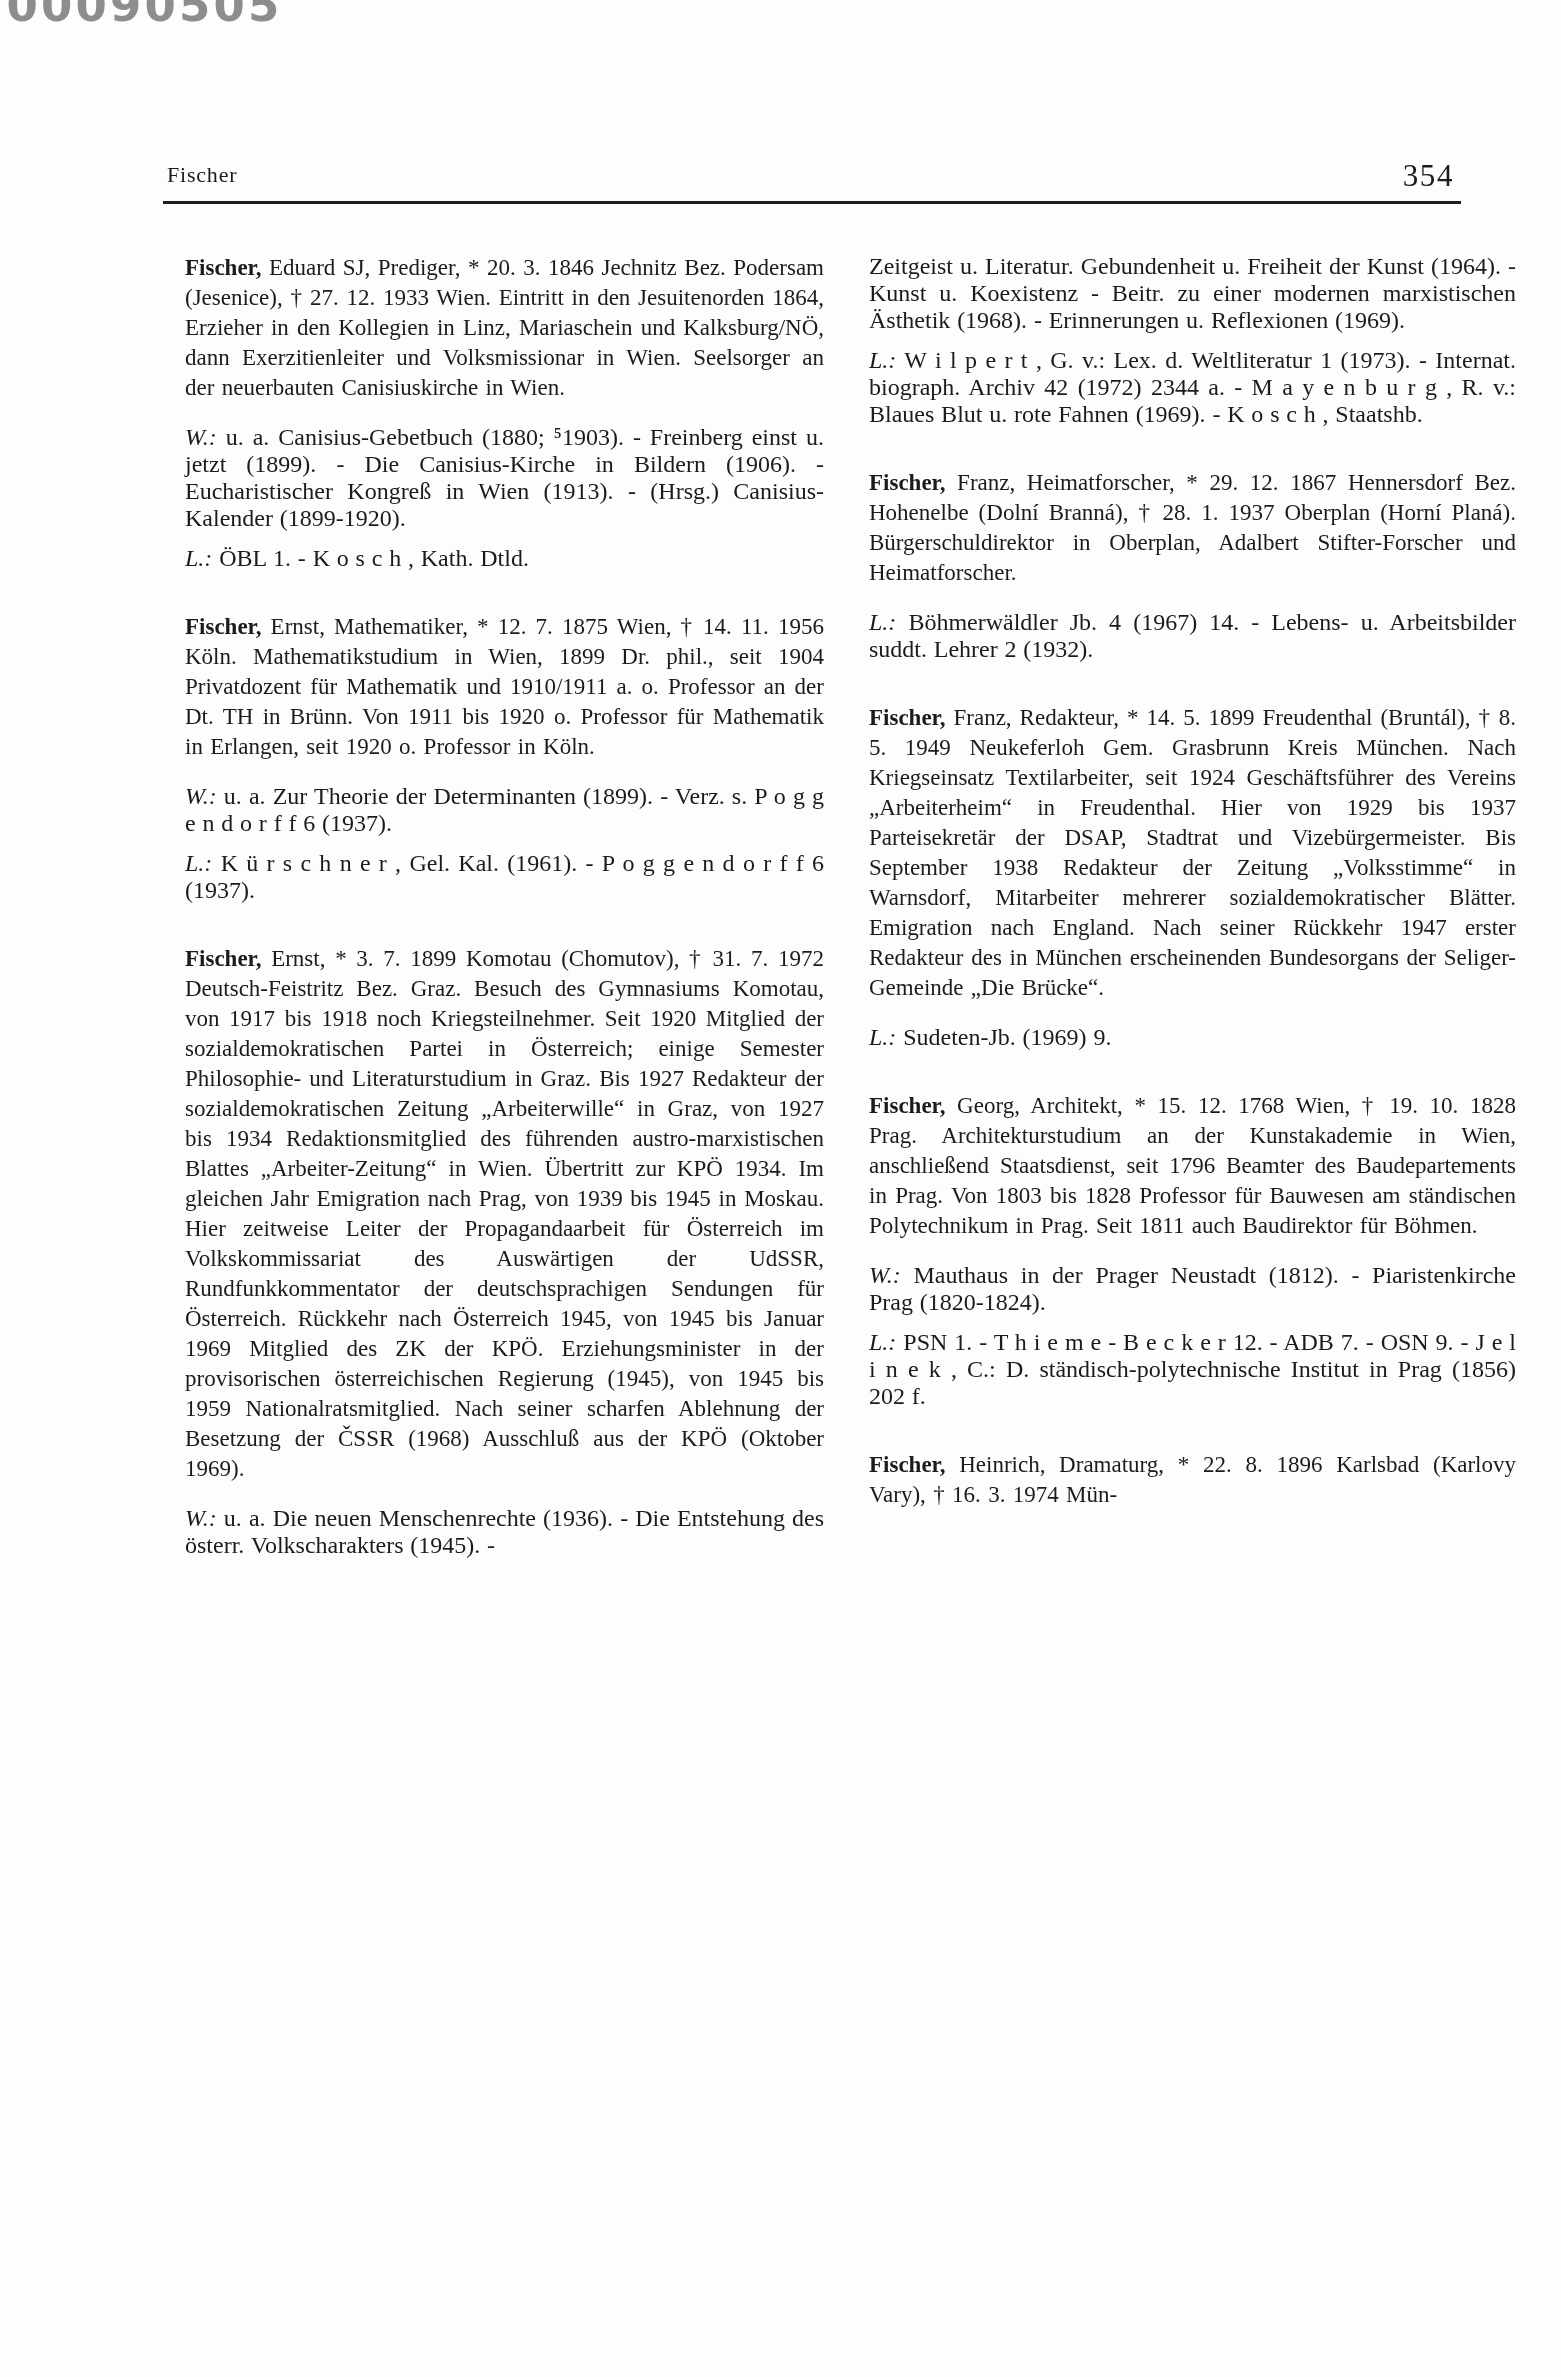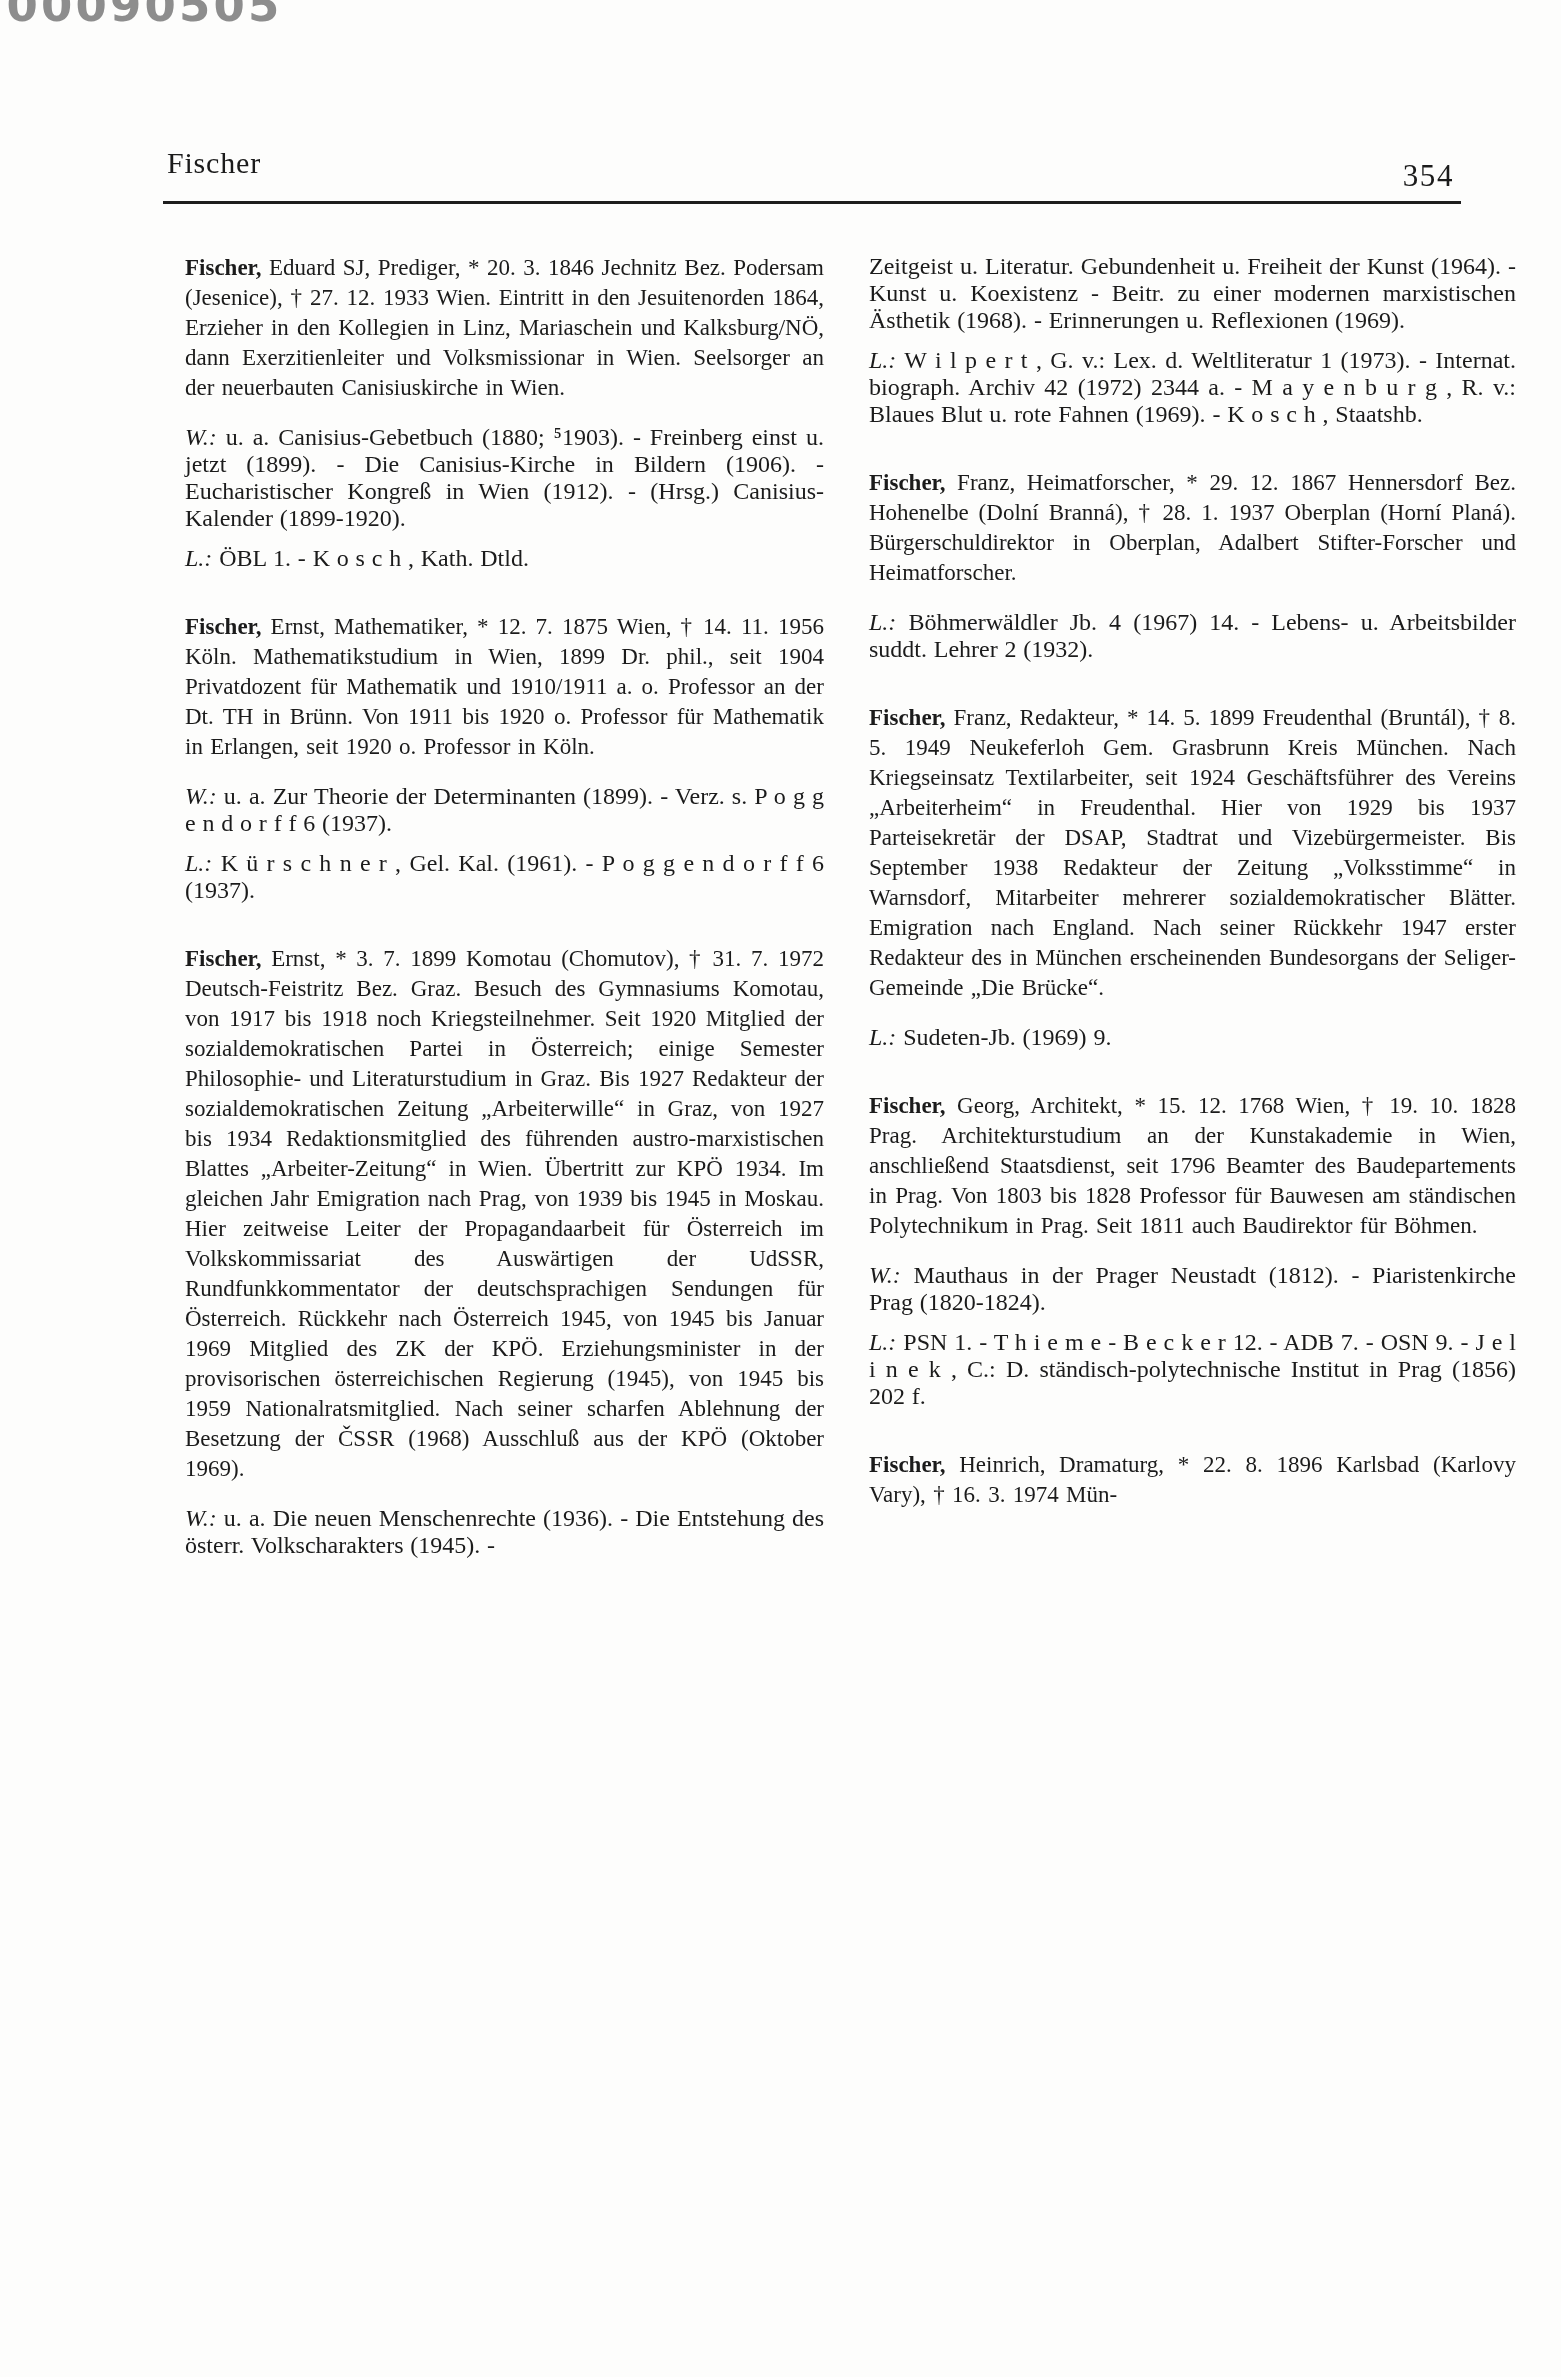--- a/index.html
+++ b/index.html
@@ -11,22 +11,22 @@
     font-family: "Liberation Serif", serif;
     overflow: hidden;
   }
   .scan-number {
     position: absolute; left: 6.4px; top: -21px;
     font-family: "DejaVu Sans", sans-serif;
     font-size: 45px; font-weight: 600;
     color: #8d8d8d; letter-spacing: 3.2px;
   }
   .running-head {
-    position: absolute; left: 167px; top: 146px;
-    font-size: 30px; letter-spacing: 0.8px;
+    position: absolute; left: 167px; top: 162px;
+    font-size: 22px; letter-spacing: 0.8px;
   }
   .page-number {
     position: absolute; right: 107px; top: 158px;
     font-size: 31px; letter-spacing: 1.6px;
   }
   .header-rule {
     position: absolute; left: 163px; top: 201px;
     width: 1298px; height: 3.2px; background: #1d1d1d;
   }
   .col {
@@ -55,21 +55,21 @@
 <div class="scan-number">00090505</div>
 
 <div class="running-head">Fischer</div>
 <div class="page-number">354</div>
 <div class="header-rule"></div>
 
 <div class="col col-left">
 
   <section class="entry">
     <p class="bio"><span class="headword">Fischer,</span><span> Eduard SJ, Prediger, * 20. 3. 1846 Jechnitz Bez. Podersam (Jesenice), † 27. 12. 1933 Wien. Eintritt in den Jesuitenorden 1864, Erzieher in den Kollegien in Linz, Mariaschein und Kalksburg/NÖ, dann Exerzitienleiter und Volksmissionar in Wien. Seelsorger an der neuerbauten Canisiuskirche in Wien.</span></p>
-    <p class="ref"><span class="ref-label">W.:</span><span> u. a. Canisius-Gebetbuch (1880; ⁵1903). - Freinberg einst u. jetzt (1899). - Die Canisius-Kirche in Bildern (1906). - Eucharistischer Kongreß in Wien (1912). - (Hrsg.) Canisius-Kalender (1899-1920).</span></p>
+    <p class="ref"><span class="ref-label">W.:</span><span> u. a. Canisius-Gebetbuch (1880; ⁵1903). - Freinberg einst u. jetzt (1899). - Die Canisius-Kirche in Bildern (1906). - Eucharistischer Kongreß in Wien (1913). - (Hrsg.) Canisius-Kalender (1899-1920).</span></p>
     <p class="ref"><span class="ref-label">L.:</span><span> ÖBL 1. - K o s c h , Kath. Dtld.</span></p>
   </section>
 
   <section class="entry">
     <p class="bio"><span class="headword">Fischer,</span><span> Ernst, Mathematiker, * 12. 7. 1875 Wien, † 14. 11. 1956 Köln. Mathematikstudium in Wien, 1899 Dr. phil., seit 1904 Privatdozent für Mathematik und 1910/1911 a. o. Professor an der Dt. TH in Brünn. Von 1911 bis 1920 o. Professor für Mathematik in Erlangen, seit 1920 o. Professor in Köln.</span></p>
     <p class="ref"><span class="ref-label">W.:</span><span> u. a. Zur Theorie der Determinanten (1899). - Verz. s. P o g g e n d o r f f 6 (1937).</span></p>
     <p class="ref"><span class="ref-label">L.:</span><span> K ü r s c h n e r , Gel. Kal. (1961). - P o g g e n d o r f f 6 (1937).</span></p>
   </section>
 
   <section class="entry">

